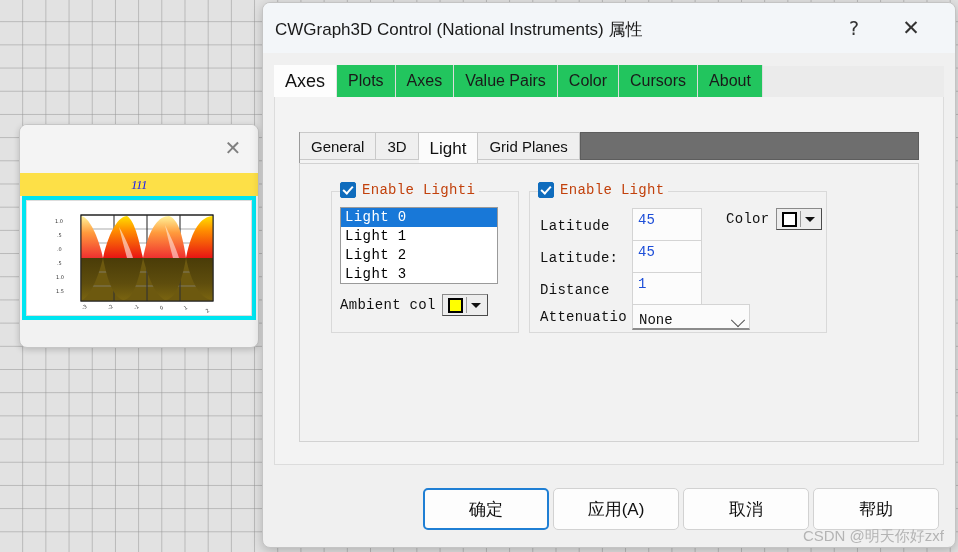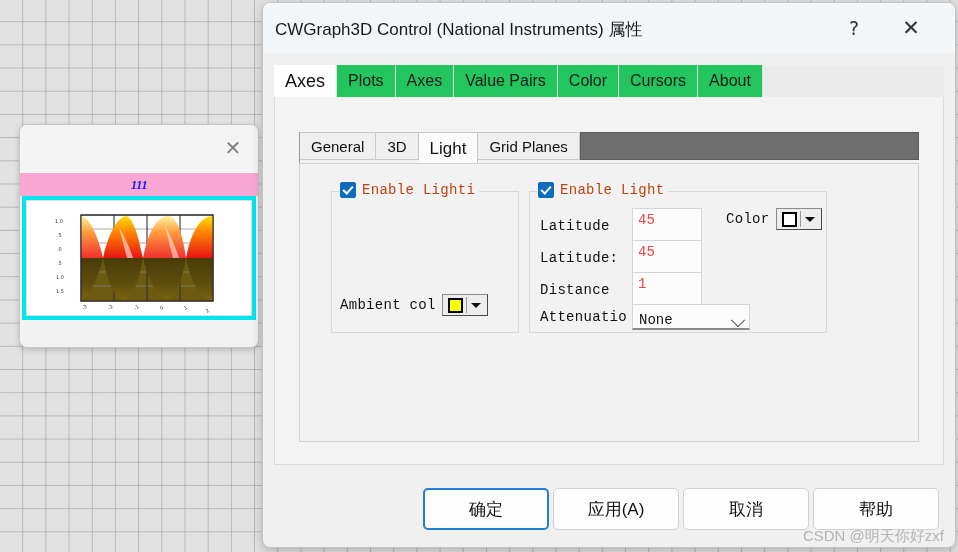--- a/index.html
+++ b/index.html
@@ -49,25 +49,25 @@
     color: #808080;
     font-size: 20px;
     line-height: 26px;
     text-align: center;
     font-family: "DejaVu Sans", sans-serif;
     cursor: pointer;
     font-weight: 300;
   }
   #mini-caption-band {
     height: 23px;
-    background: #f9a8d4;
+    background: #fde047;
     text-align: center;
     color: #2020ee;
     font-style: italic;
-    font-weight: bold;
+    font-weight: normal;
     font-size: 13px;
     line-height: 23px;
     font-family: "Liberation Serif", serif;
     letter-spacing: -0.5px;
   }
   #mini-graph-frame {
     margin: 0 2px;
     height: 124px;
     border: 4px solid #00e5f0;
     background: #fff;
@@ -370,21 +370,21 @@
     text-overflow: clip;
   }
   .txtbox {
     width: 70px;
     height: 36px;
     line-height: 22px;
     background: #fcfcfc;
     border: 1px solid #d4d4d4;
     border-bottom: 2px solid #8b8b8b;
     font-size: 14px;
-    color: #ef4444;
+    color: #1d4ed8;
     padding: 0 5px;
     box-sizing: border-box;
     font-family: "Liberation Mono", monospace;
     cursor: text;
   }
   #row-lat   { left: 10px; top: 16px; }
   #row-lon   { left: 10px; top: 48px; }
   #row-dist  { left: 10px; top: 80px; }
   #row-atten { left: 10px; top: 112px; }
 
@@ -583,20 +583,26 @@
     </div>
 
     <div id="inner-panel">
 
       <div class="groupbox" id="group-lighting">
         <div class="gb-check">
           <span class="cbx"></span>
           <span class="gb-check-label">Enable Lighti</span>
         </div>
 
+        <div id="light-list">
+          <div class="list-item selected">Light 0</div>
+          <div class="list-item">Light 1</div>
+          <div class="list-item">Light 2</div>
+          <div class="list-item">Light 3</div>
+        </div>
 
         <div id="ambient-row">
           <span class="fld-label">Ambient col</span>
           <span class="color-combo">
             <span class="swatch" id="ambient-swatch" style="background: rgb(255, 255, 0);"></span>
             <span class="combo-sep"></span>
             <span class="tri-down"></span>
           </span>
         </div>
       </div>

